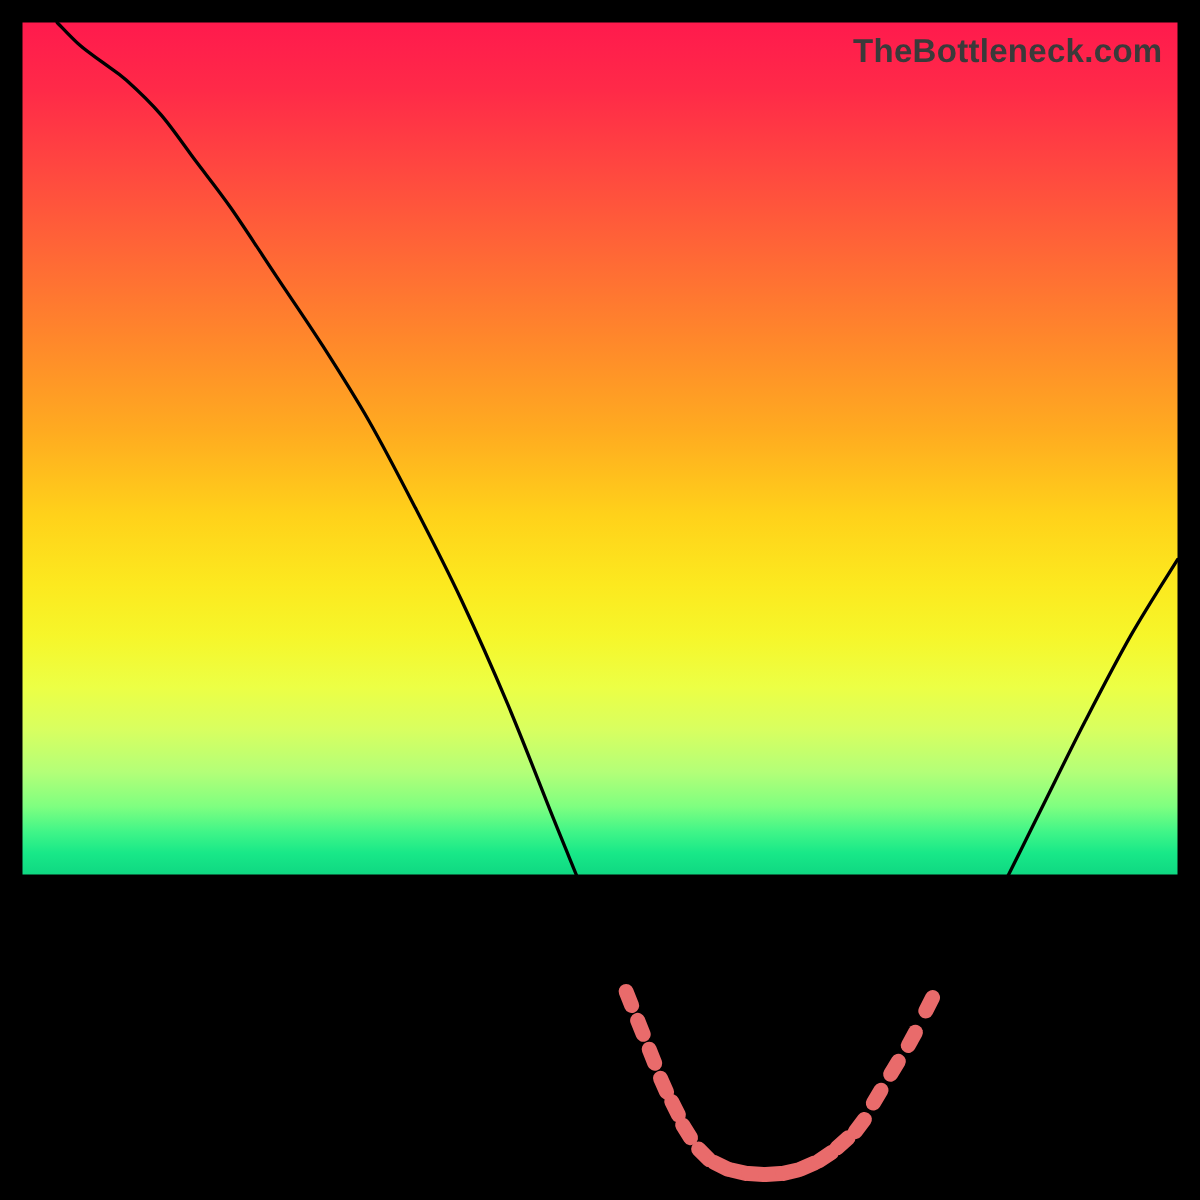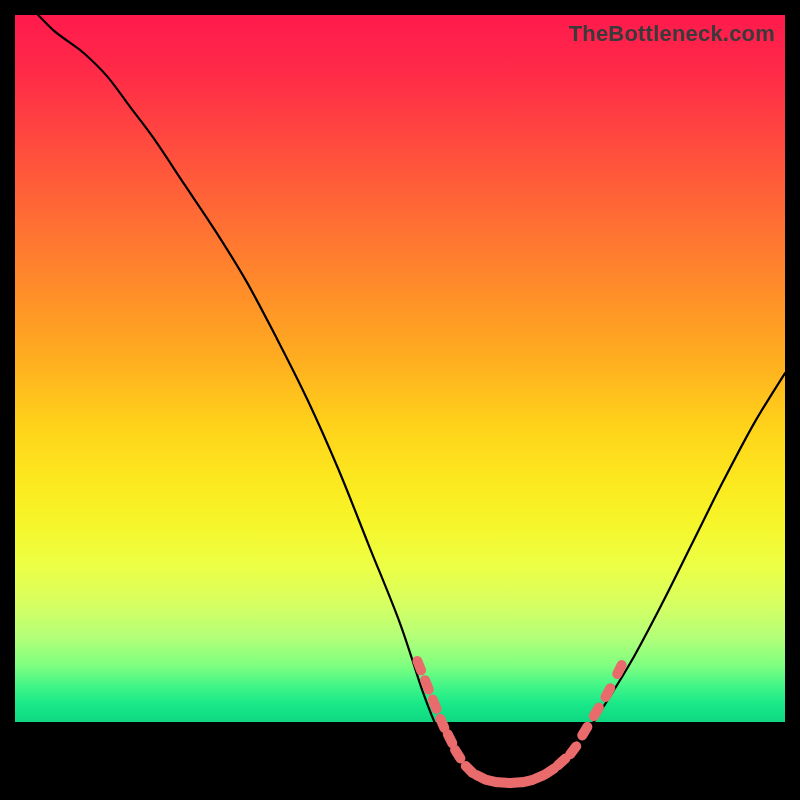--- a/index.html
+++ b/index.html
@@ -15,21 +15,21 @@
     position: relative;
     width: 800px;
     height: 800px;
     background: #000;
   }
   .plot-area {
     position: absolute;
     left: 15px;
     top: 15px;
     width: 770px;
-    height: 707px;
+    height: 568px;
     
     background: linear-gradient(
       to bottom,
       #ff1a4d 0%,
       #ff2a48 8%,
       #ff4a3f 18%,
       #ff6a35 28%,
       #ff8a2a 38%,
       #ffab20 48%,
       #ffd21a 58%,

